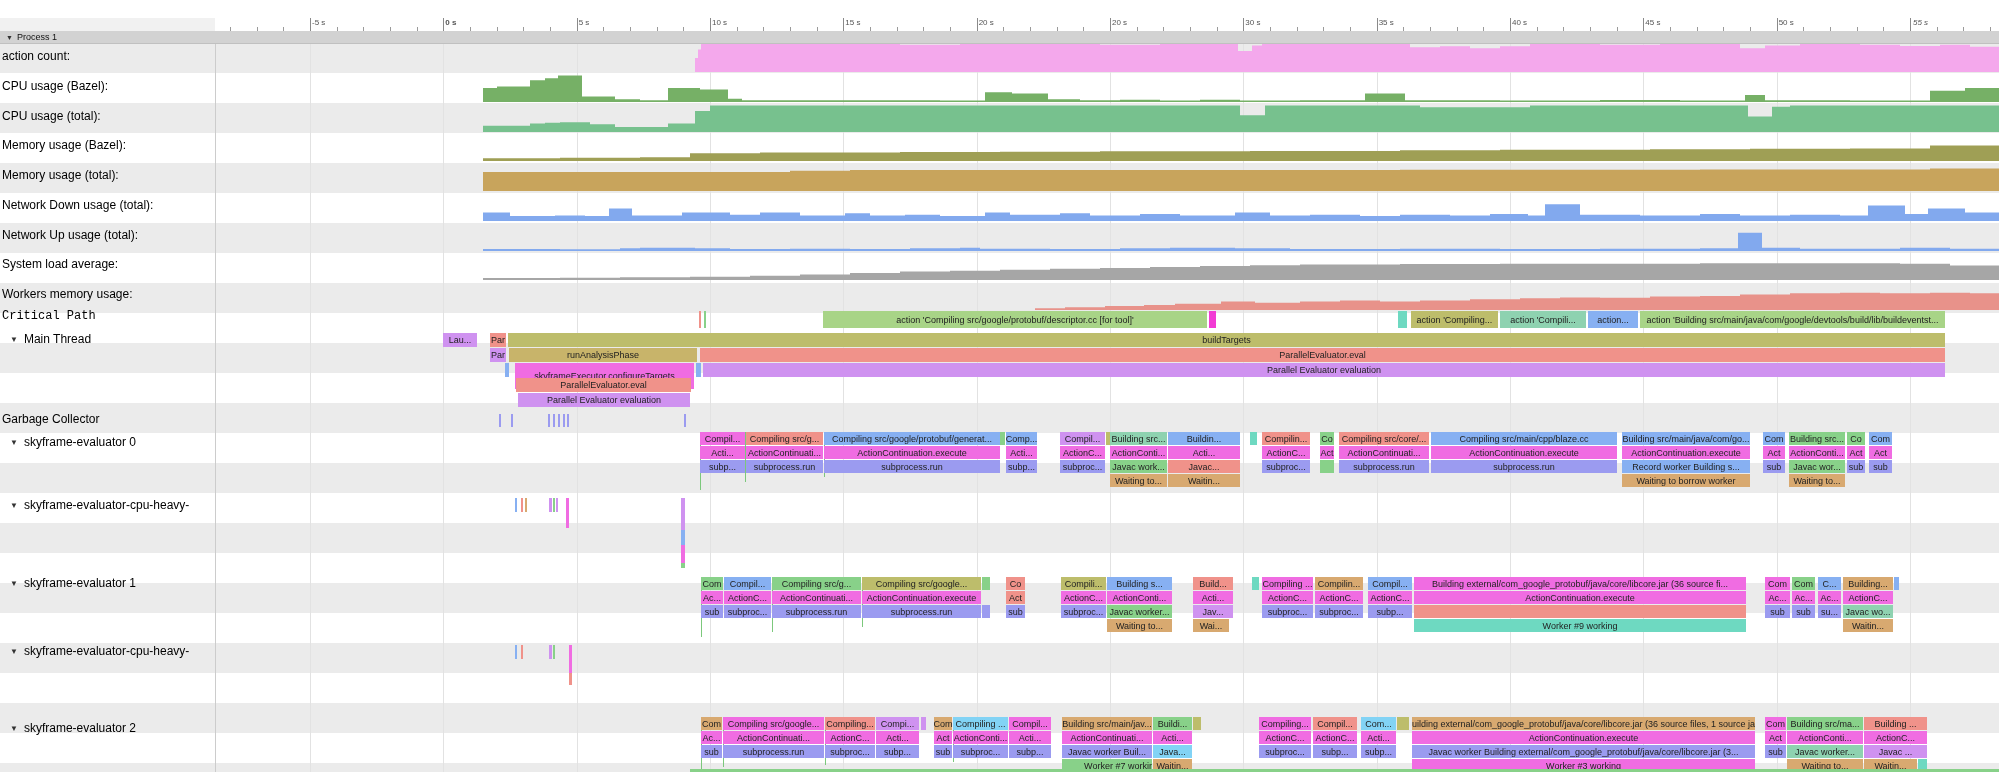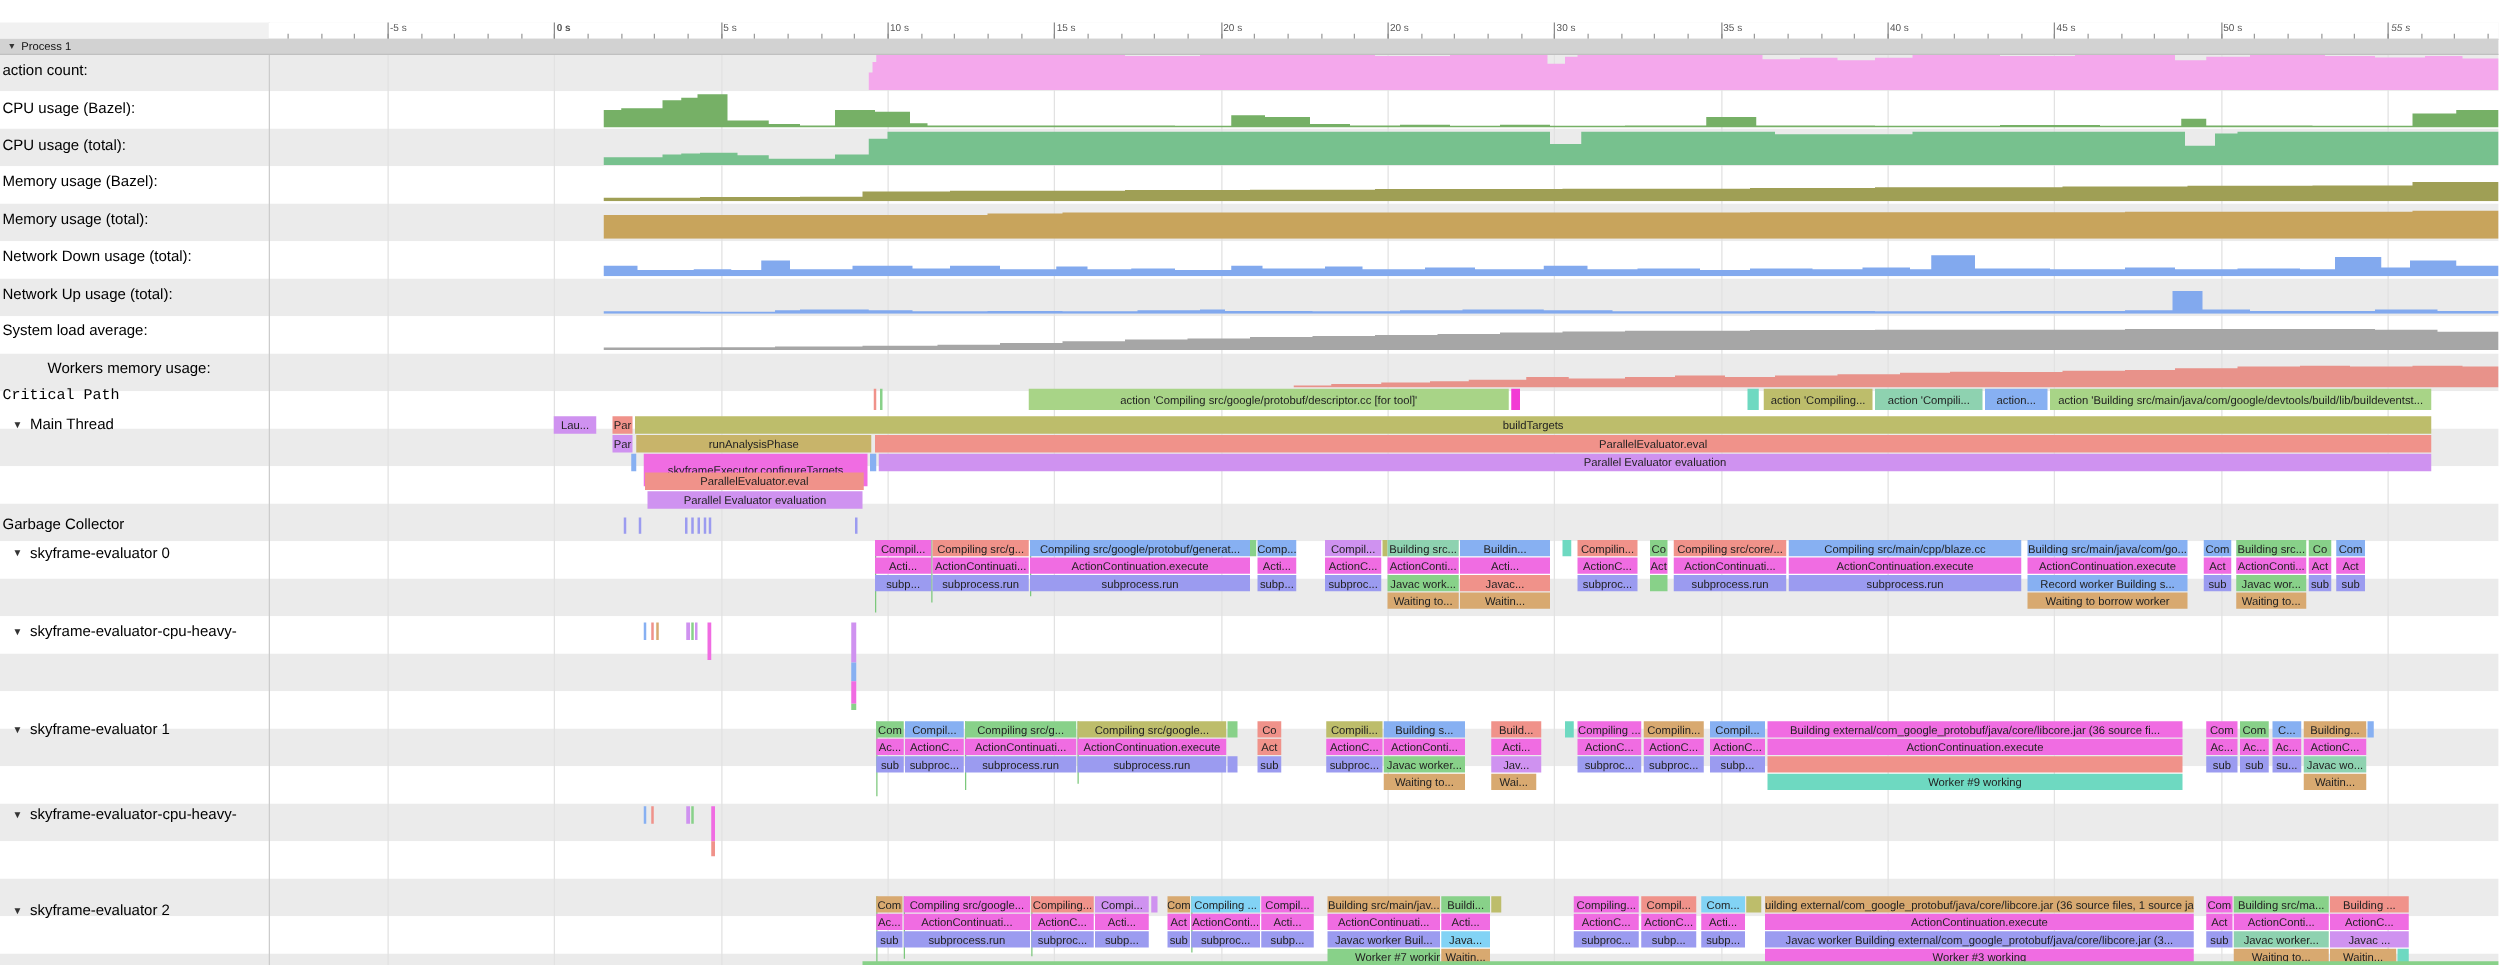--- a/index.html
+++ b/index.html
@@ -449,21 +449,21 @@
       </div>
       <div class="tlabel" style="left: 2px; top: 198px;">
         <span>Network Down usage (total):</span>
       </div>
       <div class="tlabel" style="left: 2px; top: 228px;">
         <span>Network Up usage (total):</span>
       </div>
       <div class="tlabel" style="left: 2px; top: 257px;">
         <span>System load average:</span>
       </div>
-      <div class="tlabel" style="left: 2px; top: 287px; margin-left: 36px;">
+      <div class="tlabel" style="left: 2px; top: 287px;">
         <span>Workers memory usage:</span>
       </div>
       <div class="tlabel" style="left: 2px; top: 309px; font-family: Liberation Mono, monospace;">
         <span>Critical Path</span>
       </div>
       <div class="tlabel" style="left: 10px; top: 332px;">
         <span class="arr">▼</span>
         <span>Main Thread</span>
       </div>
       <div class="tlabel" style="left: 2px; top: 412px;">

